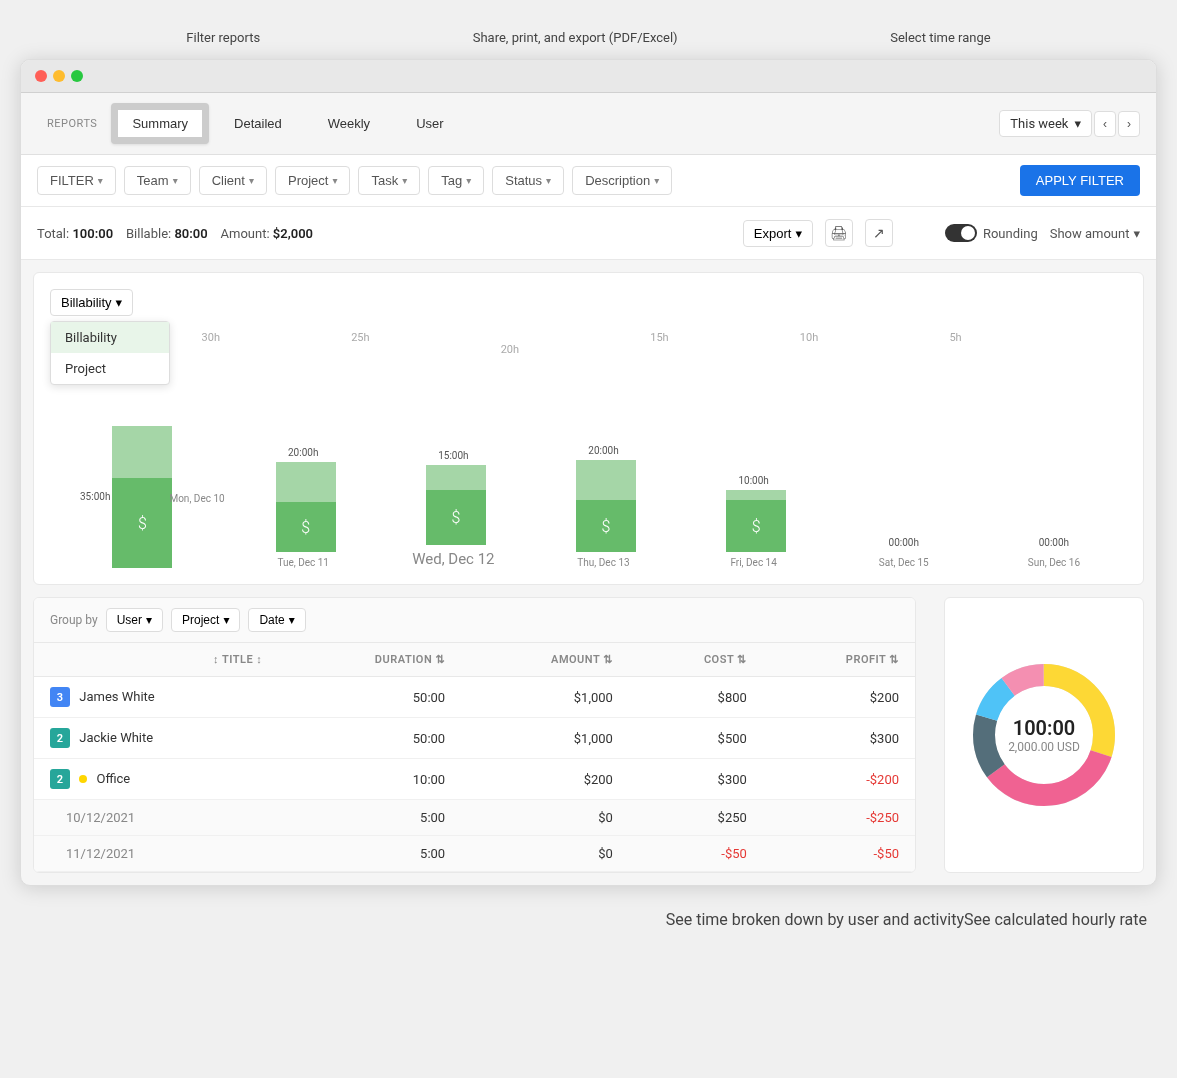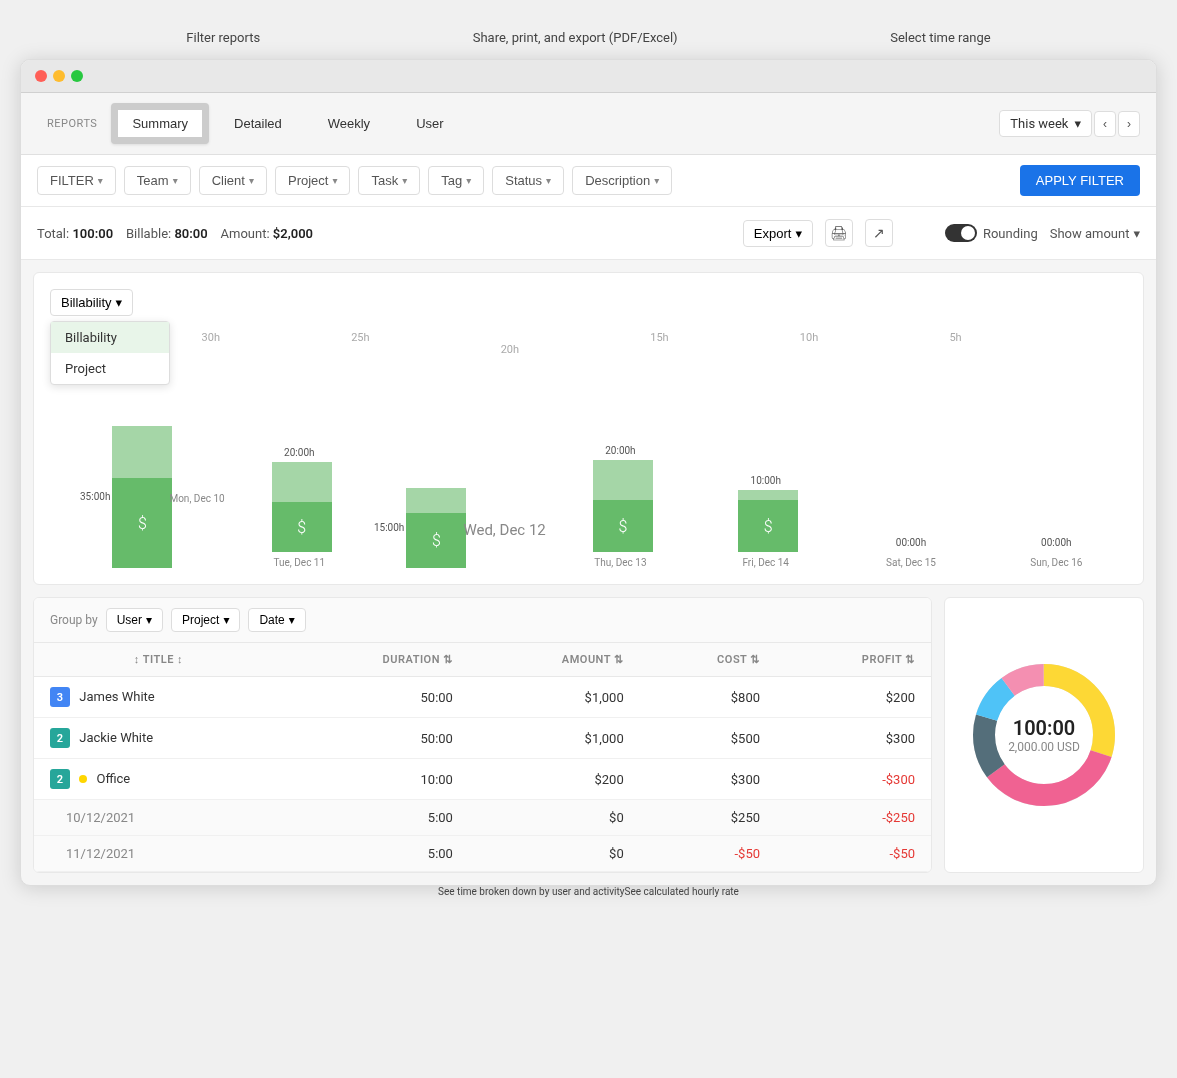--- a/index.html
+++ b/index.html
@@ -265,21 +265,21 @@
       align-items: center;
       gap: 4px;
     }
 
     .data-table {
       width: 100%;
       border-collapse: collapse;
     }
     .data-table th {
       padding: 10px 16px;
-      text-align: center;
+      text-align: right;
       font-size: 11px;
       font-weight: 600;
       color: #888;
       text-transform: uppercase;
       letter-spacing: 0.5px;
       border-bottom: 1px solid #e8e8e8;
       background: #fafafa;
     }
     .data-table th.right, .data-table td.right {
       text-align: right;
@@ -327,23 +327,23 @@
       font-weight: 600;
       color: #222;
     }
     .donut-amount {
       font-size: 12px;
       color: #888;
     }
 
     .bottom-annotations {
       display: flex;
-      justify-content: center;
-      margin-top: 0;
-      font-size: 10px;
+      justify-content: flex-end;
+      margin-top: 24px;
+      font-size: 16px;
       color: #444;
       padding: 0 10px;
     }
 
     
     .top-annotations {
       display: flex;
       justify-content: space-around;
       padding: 10px 60px;
       font-size: 13px;
@@ -507,21 +507,21 @@
 
         <div style="flex:1; display:flex;flex-direction:column;align-items:center;gap:2px;">
           <span style="font-size:10px;color:#555;margin-bottom:2px;">20:00h</span>
           <div style="width:55px;display:flex;flex-direction:column;">
             <div class="bar-segment bar-top" style="height:40px;"></div>
             <div class="bar-segment bar-bottom" style="height:50px;">$</div>
           </div>
           <span style="font-size:10px;color:#888;margin-top:3px;white-space:nowrap;">Tue, Dec 11</span>
         </div>
 
-        <div style="flex:1; display:flex;flex-direction:row;align-items:center;gap:2px;">
+        <div style="flex:1; display:flex;flex-direction:column;align-items:center;gap:2px;">
           <span style="font-size:10px;color:#555;margin-bottom:2px;">15:00h</span>
           <div style="width:55px;display:flex;flex-direction:column;">
             <div class="bar-segment bar-top" style="height:25px;"></div>
             <div class="bar-segment bar-bottom" style="height:55px;">$</div>
           </div>
           <span style="font-size:15px;color:#888;margin-top:3px;white-space:nowrap;">Wed, Dec 12</span>
         </div>
 
         <div style="flex:1; display:flex;flex-direction:column;align-items:center;gap:2px;">
           <span style="font-size:10px;color:#555;margin-bottom:2px;">20:00h</span>
@@ -549,21 +549,21 @@
 
         <div style="flex:1; display:flex;flex-direction:column;align-items:center;gap:2px;">
           <span style="font-size:10px;color:#555;margin-bottom:2px;">00:00h</span>
           <div style="width:55px;height:0;"></div>
           <span style="font-size:10px;color:#888;margin-top:3px;white-space:nowrap;">Sun, Dec 16</span>
         </div>
       </div>
     </div>
   </div>
 
-  <div style="display:flex; gap:12px; margin:0 12px 12px;">
+  <div style="display:flex; gap:28px; margin:0 12px 12px;">
 
     <div style="flex:1; background:#fff; border-radius:6px; border:1px solid #e8e8e8; overflow:hidden;">
 
       <div style="padding:10px 16px; display:flex; align-items:center; gap:8px; border-bottom:1px solid #e8e8e8; background:#fafafa;">
         <span style="font-size:12px;color:#888;">Group by</span>
         <button class="group-select">
           <span>User</span>
           <span>▾</span>
         </button>
         <button class="group-select">
@@ -623,21 +623,21 @@
 
           <tr>
             <td>
               <span class="badge" style="background:#26a69a;">2</span>
               <span class="dot-indicator dot-yellow-ind"></span>
               <span>Office</span>
             </td>
             <td class="right">10:00</td>
             <td class="right">$200</td>
             <td class="right">$300</td>
-            <td class="right negative">-$300</td>
+            <td class="right negative">-$200</td>
           </tr>
 
           <tr style="background:#fafafa;">
             <td style="padding-left:32px; color:#888;">10/12/2021</td>
             <td class="right">5:00</td>
             <td class="right">$0</td>
             <td class="right">$250</td>
             <td class="right negative">-$250</td>
           </tr>
 

